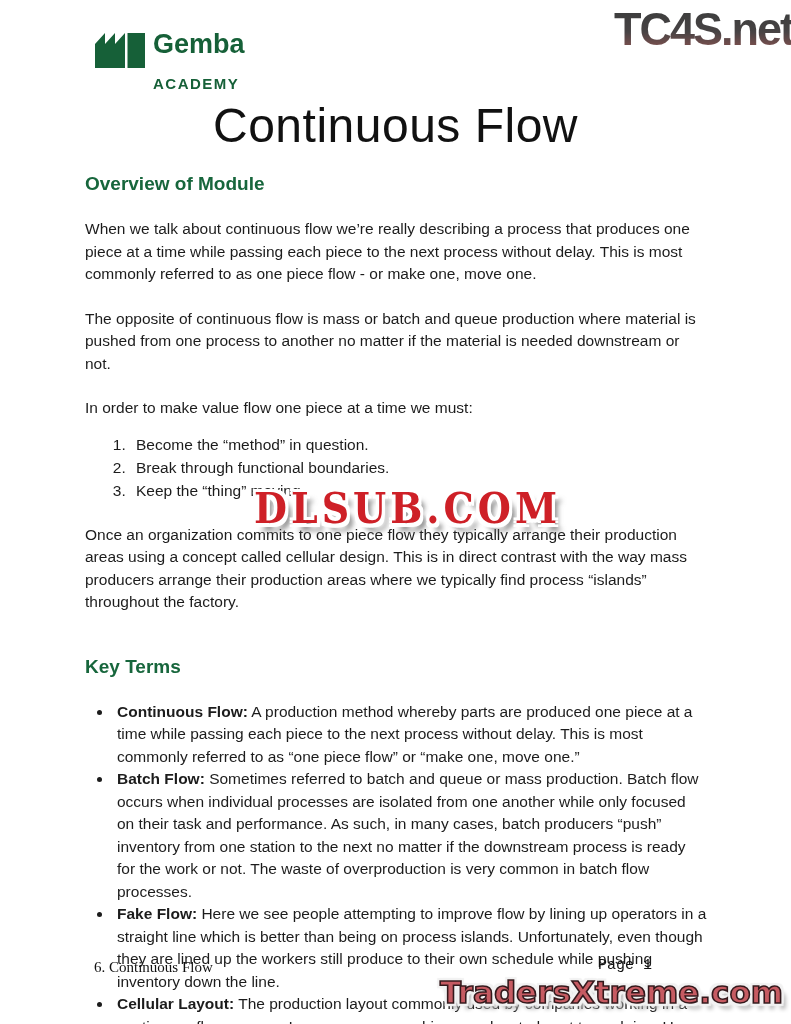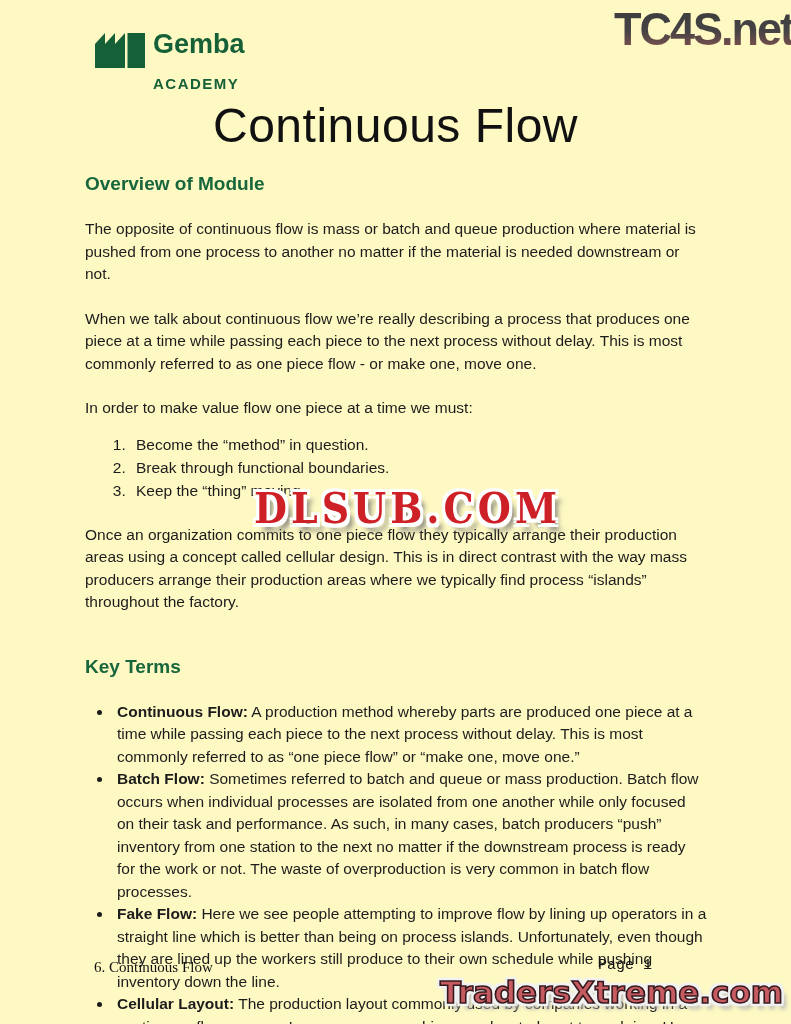--- a/index.html
+++ b/index.html
@@ -1,18 +1,18 @@
 <!DOCTYPE html>
 <html><head>
 <meta charset="utf-8">
 <style>
   html,body { margin:0; padding:0; background:#e8e8e8; }
   .page {
     position:relative; width:791px; height:1024px; margin:0 auto;
-    background:#fef9c3; overflow:hidden;
+    background:#ffffff; overflow:hidden;
     font-family:"Liberation Sans", sans-serif; color:#1c1c1c;
   }
   
   .logo { position:absolute; left:94px; top:29px; display:flex; align-items:flex-start; gap:7px; }
   .logo-mark { display:block; }
   .logo-text { line-height:1; padding-top:2px; }
   .logo-name { font-weight:bold; font-size:27px; color:#166038; letter-spacing:0; }
   .logo-sub  { font-weight:bold; font-size:15px; color:#166038; letter-spacing:1.5px; margin-top:18px; }
   
   .wm-tc4s {
@@ -96,22 +96,22 @@
   </div>
 
   <div class="wm-tc4s">TC4S.net</div>
 
   <div class="doc-title">Continuous Flow</div>
 
   <div class="content">
 
     <h2 class="section-heading">Overview of Module</h2>
 
+    <p>When we talk about continuous flow we’re really describing a process that produces one piece at a time while passing each piece to the next process without delay.  This is most commonly referred to as one piece flow - or make one, move one.</p>
     <p>The opposite of continuous flow is mass or batch and queue production where material is pushed from one process to another no matter if the material is needed downstream or not.</p>
-    <p>When we talk about continuous flow we’re really describing a process that produces one piece at a time while passing each piece to the next process without delay.  This is most commonly referred to as one piece flow - or make one, move one.</p>
     <p class="tight">In order to make value flow one piece at a time we must:</p>
 
     <ol class="steps">
       <li>Become the “method” in question.</li>
       <li>Break through functional boundaries.</li>
       <li>Keep the “thing” moving.</li>
     </ol>
 
     <p>Once an organization commits to one piece flow they typically arrange their production areas using a concept called cellular design.  This is in direct contrast with the way mass producers arrange their production areas where we typically find process “islands” throughout the factory.</p>
 

